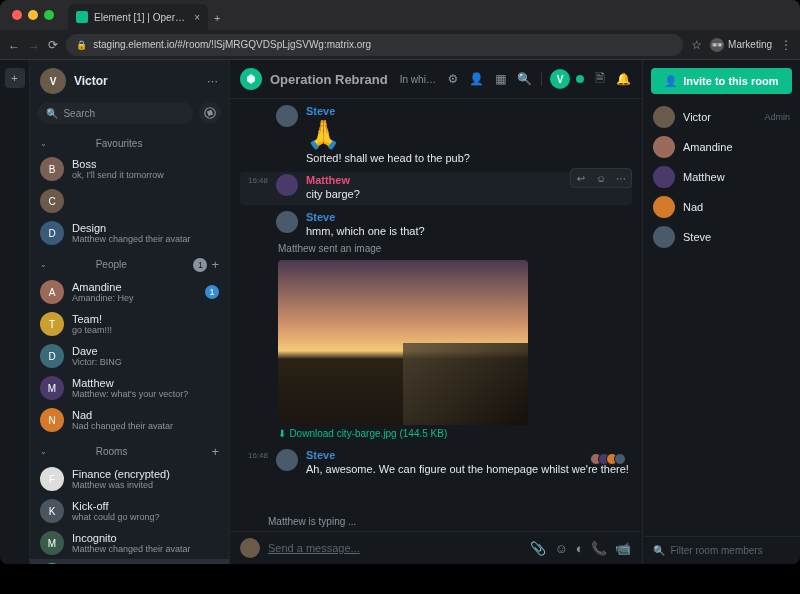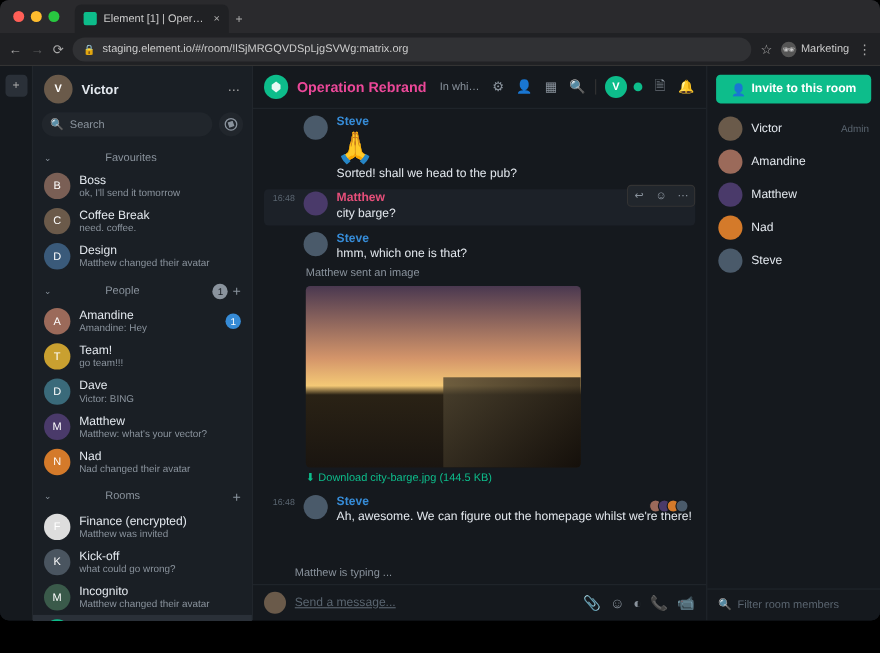--- a/index.html
+++ b/index.html
@@ -42,21 +42,21 @@
 .badge.blue { background: #368bd6; color: #fff; }
 .room { display: flex; align-items: center; padding: 4px 10px; gap: 8px; cursor: pointer; }
 .room.active { background: #2a3038; }
 .room-avatar { width: 24px; height: 24px; border-radius: 50%; flex-shrink: 0; background: #4a5560; display: flex; align-items: center; justify-content: center; font-size: 10px; color: #fff; overflow: hidden; }
 .room-txt { flex: 1; min-width: 0; }
 .room-name { color: #e3e8ee; font-size: 11px; white-space: nowrap; overflow: hidden; text-overflow: ellipsis; }
 .room-preview { color: #8a939d; font-size: 9px; white-space: nowrap; overflow: hidden; text-overflow: ellipsis; }
 .main { flex: 1; display: flex; flex-direction: column; min-height: 0; min-width: 0; background: #15191e; }
 .room-header { display: flex; align-items: center; padding: 8px 10px; gap: 8px; border-bottom: 1px solid #21262c; }
 .room-header .room-avatar { width: 22px; height: 22px; background: #0dbd8b; }
-.room-title { color: #ec4899; font-weight: 600; font-size: 13px; }
+.room-title { color: #a3a3a3; font-weight: 600; font-size: 13px; }
 .room-topic { color: #8a939d; font-size: 10px; margin-left: 4px; flex: 1; white-space: nowrap; overflow: hidden; text-overflow: ellipsis; }
 .hdr-ico { width: 16px; height: 16px; color: #8a939d; cursor: pointer; display: flex; align-items: center; justify-content: center; font-size: 12px; }
 .presence { width: 8px; height: 8px; border-radius: 50%; background: #0dbd8b; margin-left: -2px; }
 .timeline { flex: 1; overflow-y: auto; padding: 6px 10px; }
 .timeline::-webkit-scrollbar { width: 4px; }
 .msg-row { display: flex; gap: 8px; margin-bottom: 4px; position: relative; }
 .msg-time { width: 28px; color: #5a6570; font-size: 8px; padding-top: 2px; text-align: right; flex-shrink: 0; }
 .msg-av { width: 22px; height: 22px; border-radius: 50%; flex-shrink: 0; background: #555; }
 .msg-body { flex: 1; min-width: 0; }
 .msg-sender { font-size: 11px; font-weight: 600; margin-bottom: 1px; }
@@ -152,24 +152,20 @@
         <div id="fav-list">
             <div class="room">
               <div class="room-avatar" style="background:#7a5f55">B</div>
   <div class="room-txt">
                 <div class="room-name">Boss</div>
   <div class="room-preview">ok, I'll send it tomorrow</div>
               </div>
   </div>
             <div class="room">
               <div class="room-avatar" style="background:#6b5a4a">C</div>
-  <div class="room-txt">
-                <div class="room-name">Coffee Break</div>
-  <div class="room-preview">need. coffee.</div>
-              </div>
   </div>
             <div class="room">
               <div class="room-avatar" style="background:#3a5a7a">D</div>
   <div class="room-txt">
                 <div class="room-name">Design</div>
   <div class="room-preview">Matthew changed their avatar</div>
               </div>
   </div>
           </div>
 

